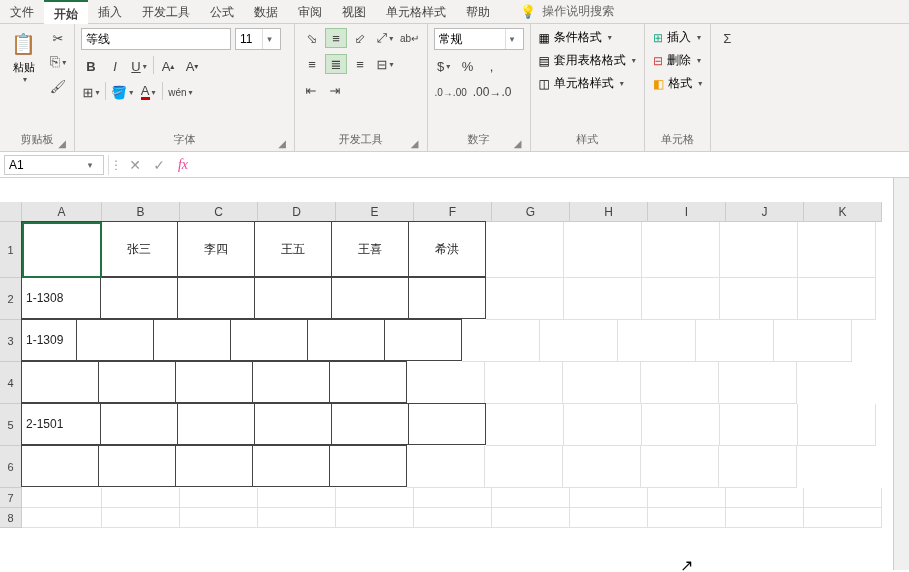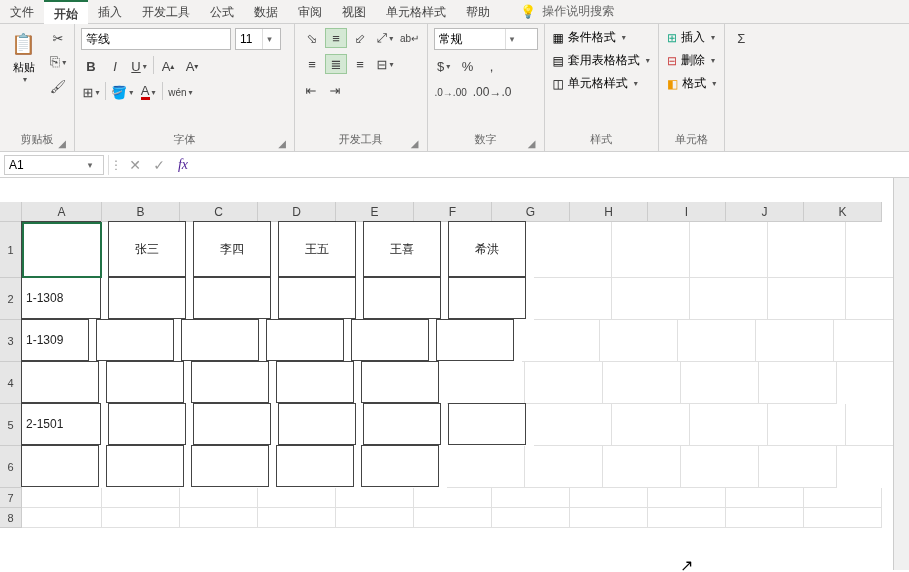--- a/index.html
+++ b/index.html
@@ -27,32 +27,32 @@
 .toggrid .smbtn { width: 22px; }
 .toggrid .smbtn.active { background: #d4e8d4; border-color: #9cc99c; }
 .styles-list { display: flex; flex-direction: column; gap: 4px; }
 .styles-list .item { display: flex; align-items: center; gap: 4px; font-size: 12px; cursor: pointer; padding: 1px 2px; }
 .dd-caret { font-size: 8px; color: #555; margin-left: 2px; }
 .namebox-row { display: flex; align-items: center; border-bottom: 1px solid #d0d0d0; height: 26px; background: #fff; }
 .namebox { width: 100px; border: 1px solid #ccc; height: 20px; margin: 0 4px; display: flex; align-items: center; }
 .namebox input { border: none; outline: none; width: 78px; padding: 0 4px; font-size: 12px; }
 .namebox .dd { width: 14px; text-align: center; font-size: 9px; color: #666; }
 .fx-cancel, .fx-enter, .fx-ic { width: 24px; text-align: center; color: #999; font-size: 14px; cursor: pointer; }
-.fx-ic { font-style: italic; font-family: serif; color: #4c1d95; }
+.fx-ic { font-style: italic; font-family: serif; color: #ec4899; }
 .fx-input { flex: 1; border: none; outline: none; height: 20px; padding: 0 4px; font-size: 12px; background: #fff; }
 .sheet-area { position: relative; height: 392px; overflow: hidden; }
 .corner { position: absolute; left: 0; top: 24px; width: 22px; height: 20px; background: #e6e6e6; border-right: 1px solid #ccc; border-bottom: 1px solid #ccc; }
 .col-headers { position: absolute; top: 24px; left: 22px; display: flex; height: 20px; }
 .ch { background: #e6e6e6; border-right: 1px solid #ccc; border-bottom: 1px solid #ccc; text-align: center; font-size: 12px; line-height: 20px; color: #444; }
 .row-headers { position: absolute; top: 44px; left: 0; width: 22px; }
 .rh { background: #e6e6e6; border-right: 1px solid #ccc; border-bottom: 1px solid #ccc; text-align: center; font-size: 11px; color: #444; }
 .cells { position: absolute; top: 44px; left: 22px; }
 .cell-row { display: flex; }
 .cell { border-right: 1px solid #e0e0e0; border-bottom: 1px solid #e0e0e0; font-size: 12px; display: flex; align-items: center; padding: 0 4px; color: #222; background: #fff; }
-.cell.bordered { border: 1px solid #444; margin: -1px 8px 0 -1px; }
+.cell.bordered { border: 1px solid #444; margin: -1px 0 0 -1px; }
 .cell.center { justify-content: center; }
 .scroll-right { position: absolute; right: 0; top: 0; width: 16px; height: 100%; background: #f0f0f0; border-left: 1px solid #ccc; }
 .cursor-arrow { position: absolute; font-size: 16px; color: #000; pointer-events: none; }
 .fake-selected-cell { position: absolute; border: 2px solid #217346; pointer-events: none; }
 </style>
 </head>
 <body>
 
 <div class="tabs" id="tabs">
     <div class="tab">文件</div>
@@ -174,21 +174,21 @@
       <div class="row">
         <div class="smbtn">⇤</div>
         <div class="smbtn">⇥</div>
       </div>
     </div>
     <div class="group-label"><span>开发工具</span><span class="launcher">◢</span></div>
   </div>
 
   <div class="group">
     <div class="group-body" style="flex-direction:column;gap:6px;">
-      <div class="combo" style="width:104px;">
+      <div class="combo" style="width:90px;">
         <input style="width: 70px;" value="常规">
         <div class="dd">▾</div>
       </div>
       <div class="row">
         <div class="smbtn">$<span class="dd-caret">▾</span></div>
         <div class="smbtn">%</div>
         <div class="smbtn">,</div>
       </div>
       <div class="row">
         <div class="smbtn" style="font-size:10px;">.0→.00</div>
@@ -314,21 +314,21 @@
         <div class="cell bordered center" style="width: 78px; height: 42px;"></div>
         <div class="cell bordered center" style="width: 78px; height: 42px;"></div>
         <div class="cell bordered center" style="width: 78px; height: 42px;"></div>
         <div class="cell" style="width: 78px; height: 42px;"></div>
         <div class="cell" style="width: 78px; height: 42px;"></div>
         <div class="cell" style="width: 78px; height: 42px;"></div>
         <div class="cell" style="width: 78px; height: 42px;"></div>
         <div class="cell" style="width: 78px; height: 42px;"></div>
       </div>
       <div class="cell-row">
-        <div class="cell bordered center" style="width: 68px; height: 42px; justify-content: flex-start;">1-1309</div>
+        <div class="cell bordered center" style="width: 56px; height: 42px; justify-content: flex-start;">1-1309</div>
         <div class="cell bordered center" style="width: 78px; height: 42px;"></div>
         <div class="cell bordered center" style="width: 78px; height: 42px;"></div>
         <div class="cell bordered center" style="width: 78px; height: 42px;"></div>
         <div class="cell bordered center" style="width: 78px; height: 42px;"></div>
         <div class="cell bordered center" style="width: 78px; height: 42px;"></div>
         <div class="cell" style="width: 78px; height: 42px;"></div>
         <div class="cell" style="width: 78px; height: 42px;"></div>
         <div class="cell" style="width: 78px; height: 42px;"></div>
         <div class="cell" style="width: 78px; height: 42px;"></div>
         <div class="cell" style="width: 78px; height: 42px;"></div>

